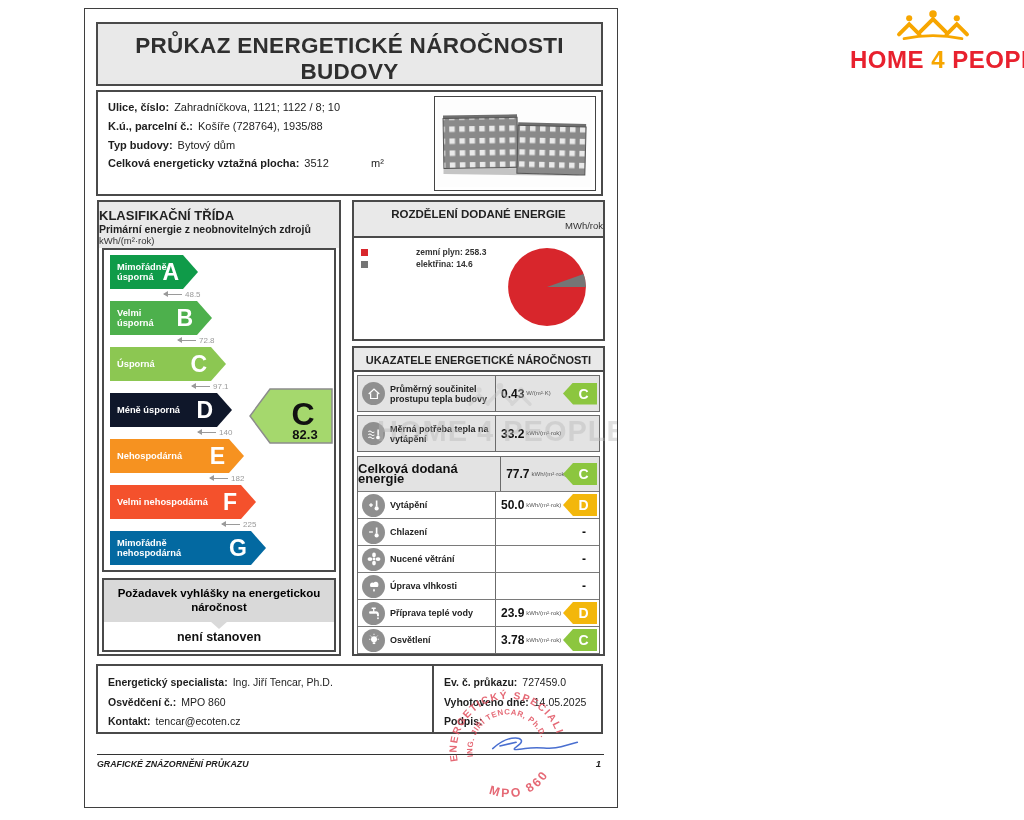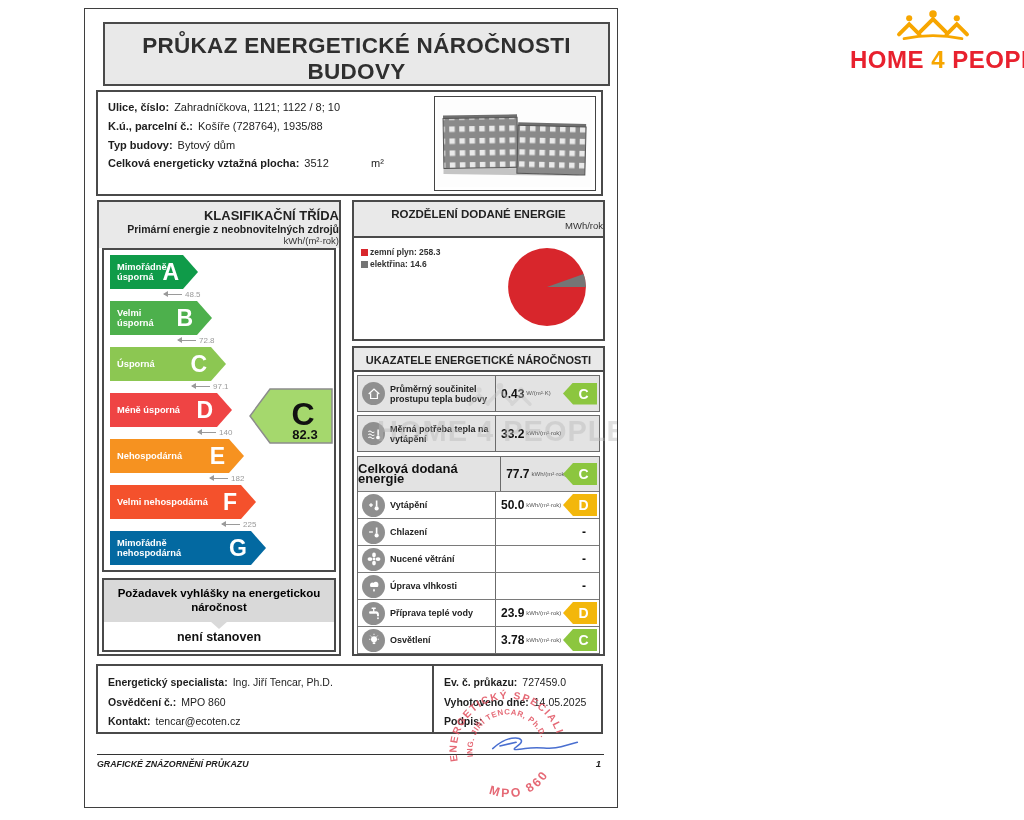--- a/index.html
+++ b/index.html
@@ -5,34 +5,34 @@
   * { box-sizing: border-box; margin: 0; padding: 0; }
   html,body { width:1024px; height:820px; background:#fff; font-family:"Liberation Sans", sans-serif; position:relative; overflow:hidden; }
 
   
   .logo { position:absolute; left:850px; top:8px; width:165px; text-align:center; }
   .logo-text { font-size:24px; font-weight:bold; letter-spacing:0.5px; white-space:nowrap; }
 
   
   .page { position:absolute; left:84px; top:8px; width:534px; height:800px; border:1.5px solid #3f3f3f; background:#fff; overflow:hidden; }
 
-  .cert-header { position:absolute; left:18px; top:13px; width:507px; height:64px; background:#e9e9e9; border:2px solid #4a4a4a; text-align:center; }
+  .cert-header { position:absolute; left:11px; top:13px; width:507px; height:64px; background:#e9e9e9; border:2px solid #4a4a4a; text-align:center; }
   .cert-title { margin-top:9px; font-size:22.5px; font-weight:bold; color:#2f2f2f; letter-spacing:0.3px; }
   .cert-sub { margin-top:4px; font-size:8.3px; font-weight:bold; color:#7a7a7a; }
 
   .info-box { position:absolute; left:11px; top:81px; width:507px; height:106px; border:2px solid #4a4a4a; background:#fff; }
   .info-lines { position:absolute; left:10px; top:6px; width:330px; }
   .info-row { font-size:11px; line-height:18.8px; color:#1d1d1d; white-space:nowrap; position:relative; }
   .info-label { font-weight:bold; margin-right:5px; }
   .info-unit { position:absolute; left:263px; top:0; }
   .photo-box { position:absolute; right:5px; top:4px; width:162px; height:95px; border:1.5px solid #444; background:#fff; padding:2px; }
 
   
   .class-panel { position:absolute; left:12px; top:191px; width:244px; height:456px; border:2px solid #4a4a4a; background:#fff; }
-  .class-head { background:#e9e9e9; height:46px; text-align:right; padding-top:6px; }
+  .class-head { background:#e9e9e9; height:46px; text-align:left; padding-top:6px; }
   .ch1 { font-size:13px; font-weight:bold; color:#222; }
   .ch2 { font-size:10.5px; font-weight:bold; color:#222; }
   .ch3 { font-size:9.5px; color:#333; }
   .bands-box { margin:0 3px; border:2px solid #4a4a4a; height:324px; padding-top:5px; position:relative; background:#fff; }
   .band { position:relative; height:34px; margin-left:6px; color:#fff;
           clip-path:polygon(0 0, calc(100% - 15px) 0, 100% 50%, calc(100% - 15px) 100%, 0 100%); }
   .band-label { position:absolute; left:7px; top:50%; transform:translateY(-50%); font-size:9.3px; font-weight:bold; line-height:10px; width:calc(100% - 44px); }
   .band-letter { position:absolute; right:19px; top:50%; transform:translateY(-50%); font-size:23px; font-weight:bold; }
   .threshold { height:12px; position:relative; font-size:8px; color:#9a9a9a; }
   .thr-inner { position:absolute; top:1px; white-space:nowrap; }
@@ -46,21 +46,21 @@
                border-left:9px solid transparent; border-right:9px solid transparent; border-top:8px solid #d9d9d9; z-index:2; }
   .req-val { height:28px; line-height:30px; text-align:center; font-weight:bold; font-size:12.5px; color:#111; }
 
   
   .pie-panel { position:absolute; left:267px; top:191px; width:253px; height:141px; border:2px solid #4a4a4a; background:#fff; }
   .pie-head { background:#e9e9e9; height:36px; border-bottom:2px solid #4a4a4a; text-align:center; padding-top:6px; }
   .ph1 { font-size:11.5px; font-weight:bold; color:#222; }
   .ph2 { font-size:9.5px; color:#333;text-align:right; }
   .pie-body { position:relative; height:99px; }
   .legend { position:absolute; left:7px; top:9px; }
-  .legend-item { font-size:8.5px; font-weight:bold; color:#333; line-height:11.5px; display:flex; align-items:center; }
+  .legend-item { font-size:8.5px; font-weight:bold; color:#333; line-height:11.5px; display:flex; align-items:center;gap:46px; }
   .legend-swatch { width:7px; height:7px; display:inline-block; margin-right:2px; flex:none; }
   .pie-svg { position:absolute; right:13px; top:6px; }
 
   
   .ind-panel { position:absolute; left:267px; top:337px; width:253px; height:310px; border:2px solid #4a4a4a; background:#fff; overflow:hidden; }
   .ind-head { background:#e9e9e9; height:24px; line-height:24px; border-bottom:2px solid #4a4a4a; text-align:center; font-weight:bold; font-size:11px; color:#222; }
   .ind-row { display:flex; align-items:center; position:relative; }
   .boxed { margin:3px 3px 0; border:1.5px solid #6b6b6b; background:#e3e3e3; height:37px;justify-content:space-between; }
   .main-box { margin:4px 3px 0; border:1.5px solid #6b6b6b; }
   .row-total { background:#e3e3e3; height:34px; }
@@ -175,21 +175,21 @@
         </div>
 
       <div class="band" style="width: 116px; background-color: rgb(140, 199, 82);">
         <span class="band-label">Úsporná</span>
         <span class="band-letter">C</span>
       </div>
       <div class="threshold">
           <span class="thr-inner" style="margin-left:88px"><span class="thr-line"></span><span>97.1</span></span>
         </div>
 
-      <div class="band" style="width: 122px; background-color: #ef4444;">
+      <div class="band" style="width: 122px; background-color: #0f172a;">
         <span class="band-label">Méně úsporná</span>
         <span class="band-letter">D</span>
       </div>
       <div class="threshold">
           <span class="thr-inner" style="margin-left:94px"><span class="thr-line"></span><span>140</span></span>
         </div>
 
       <div class="band" style="width: 134px; background-color: rgb(246, 146, 32);">
         <span class="band-label">Nehospodárná</span>
         <span class="band-letter">E</span>

